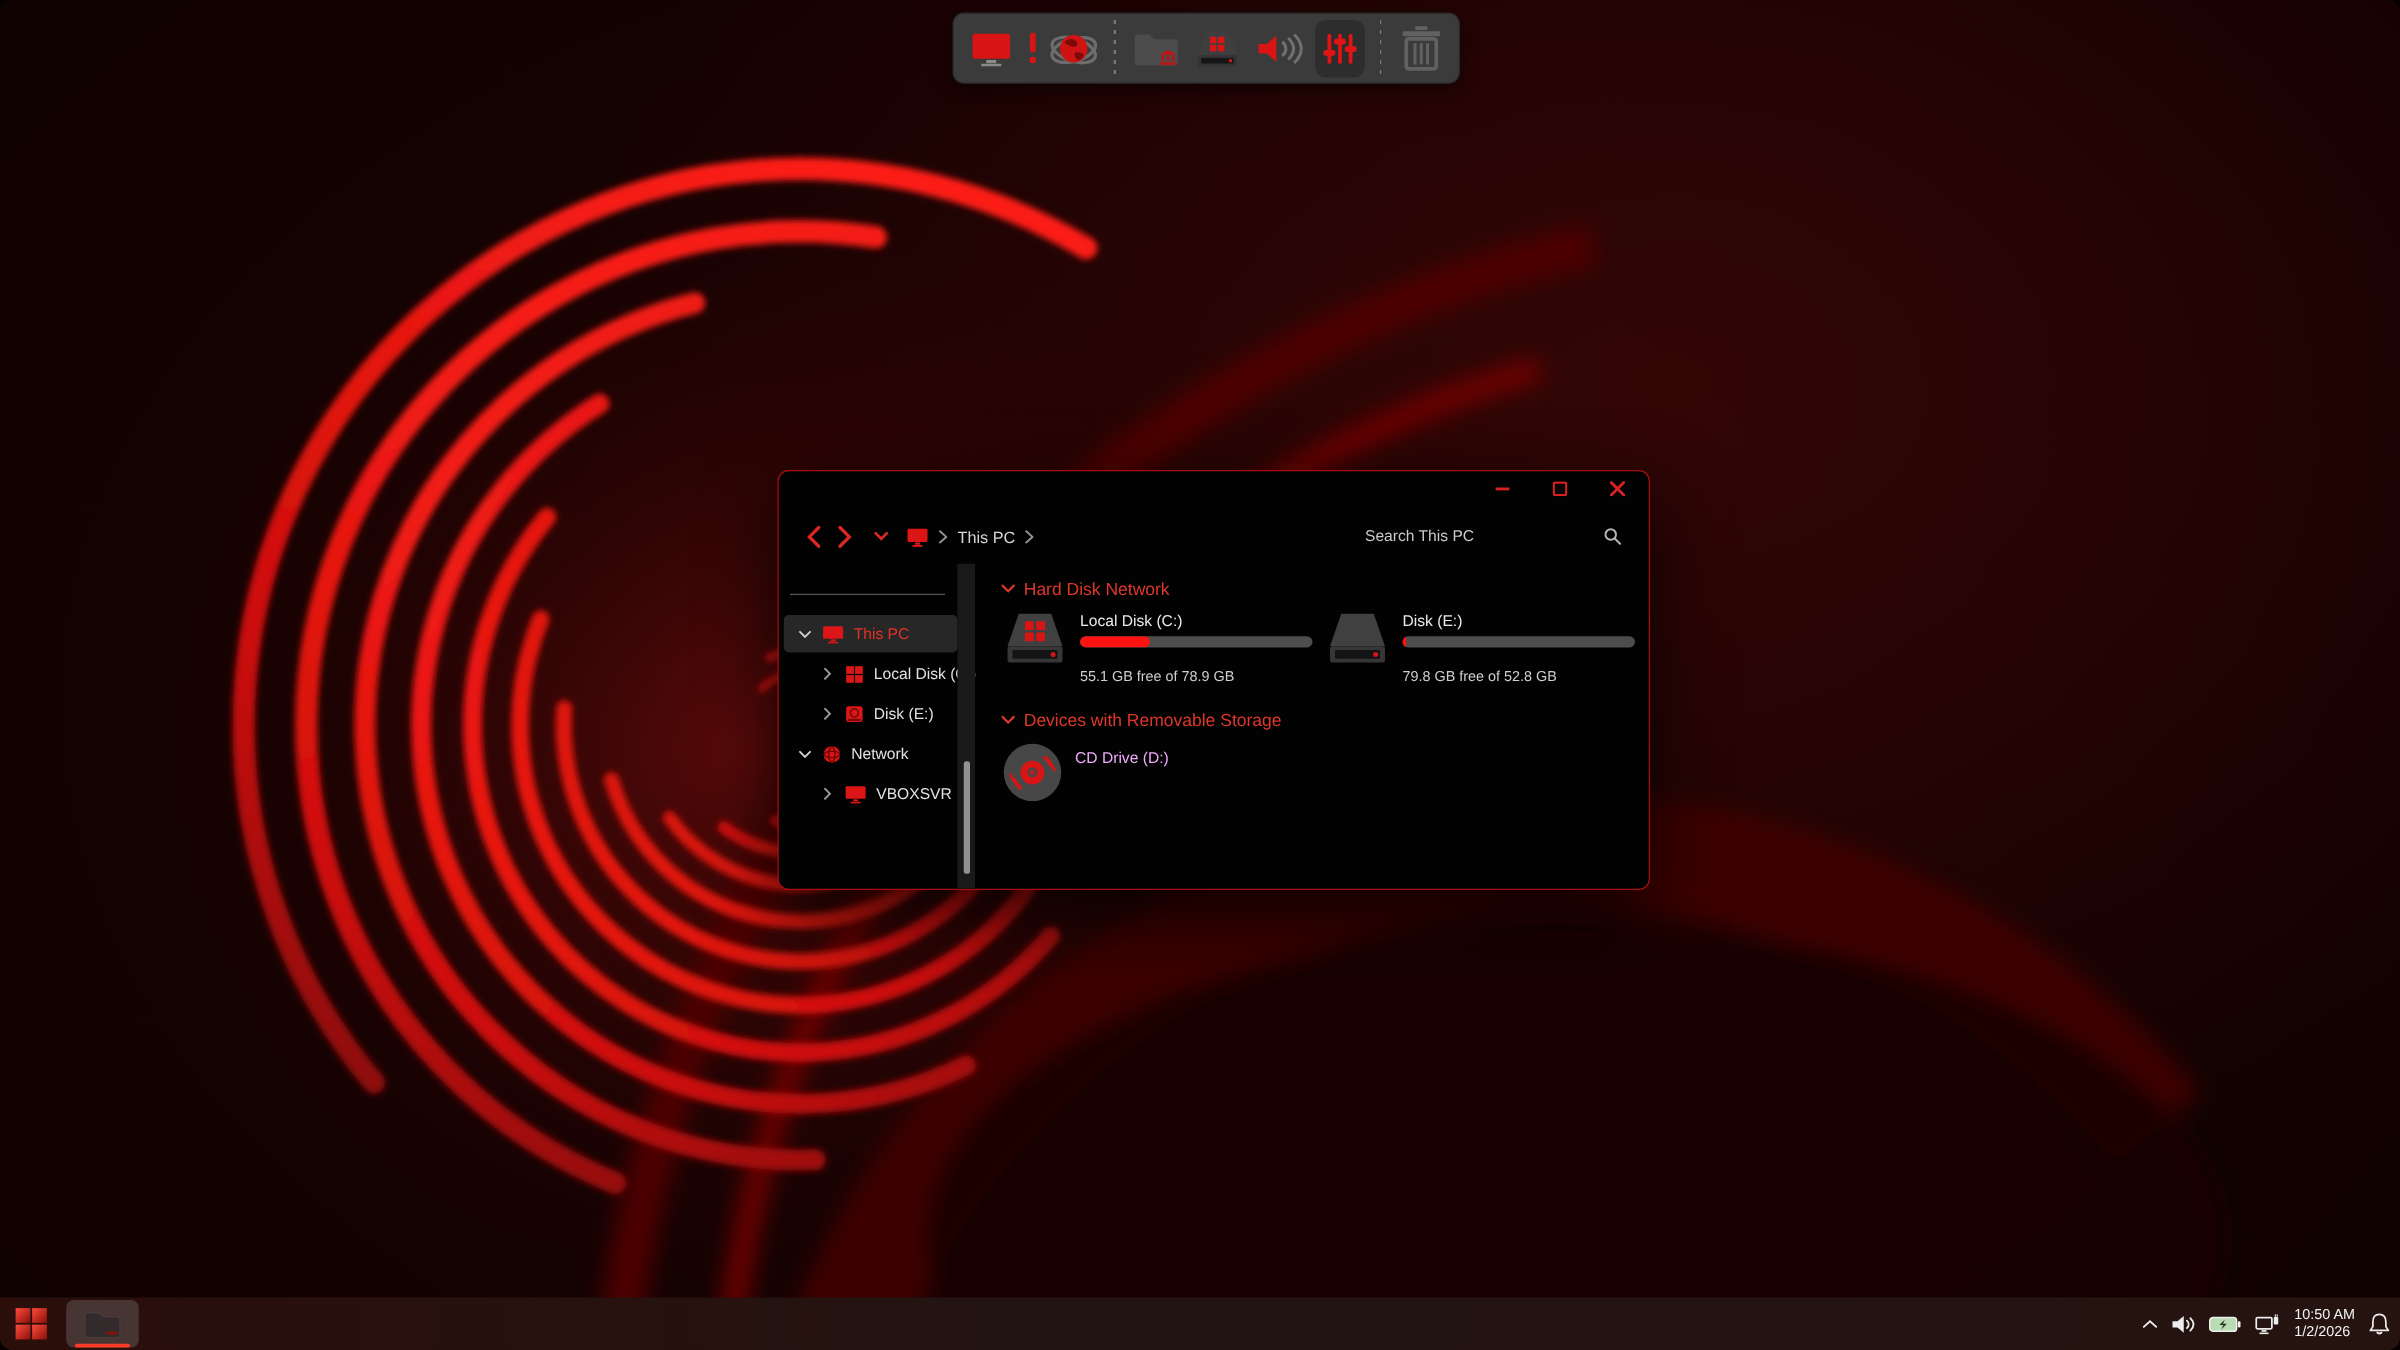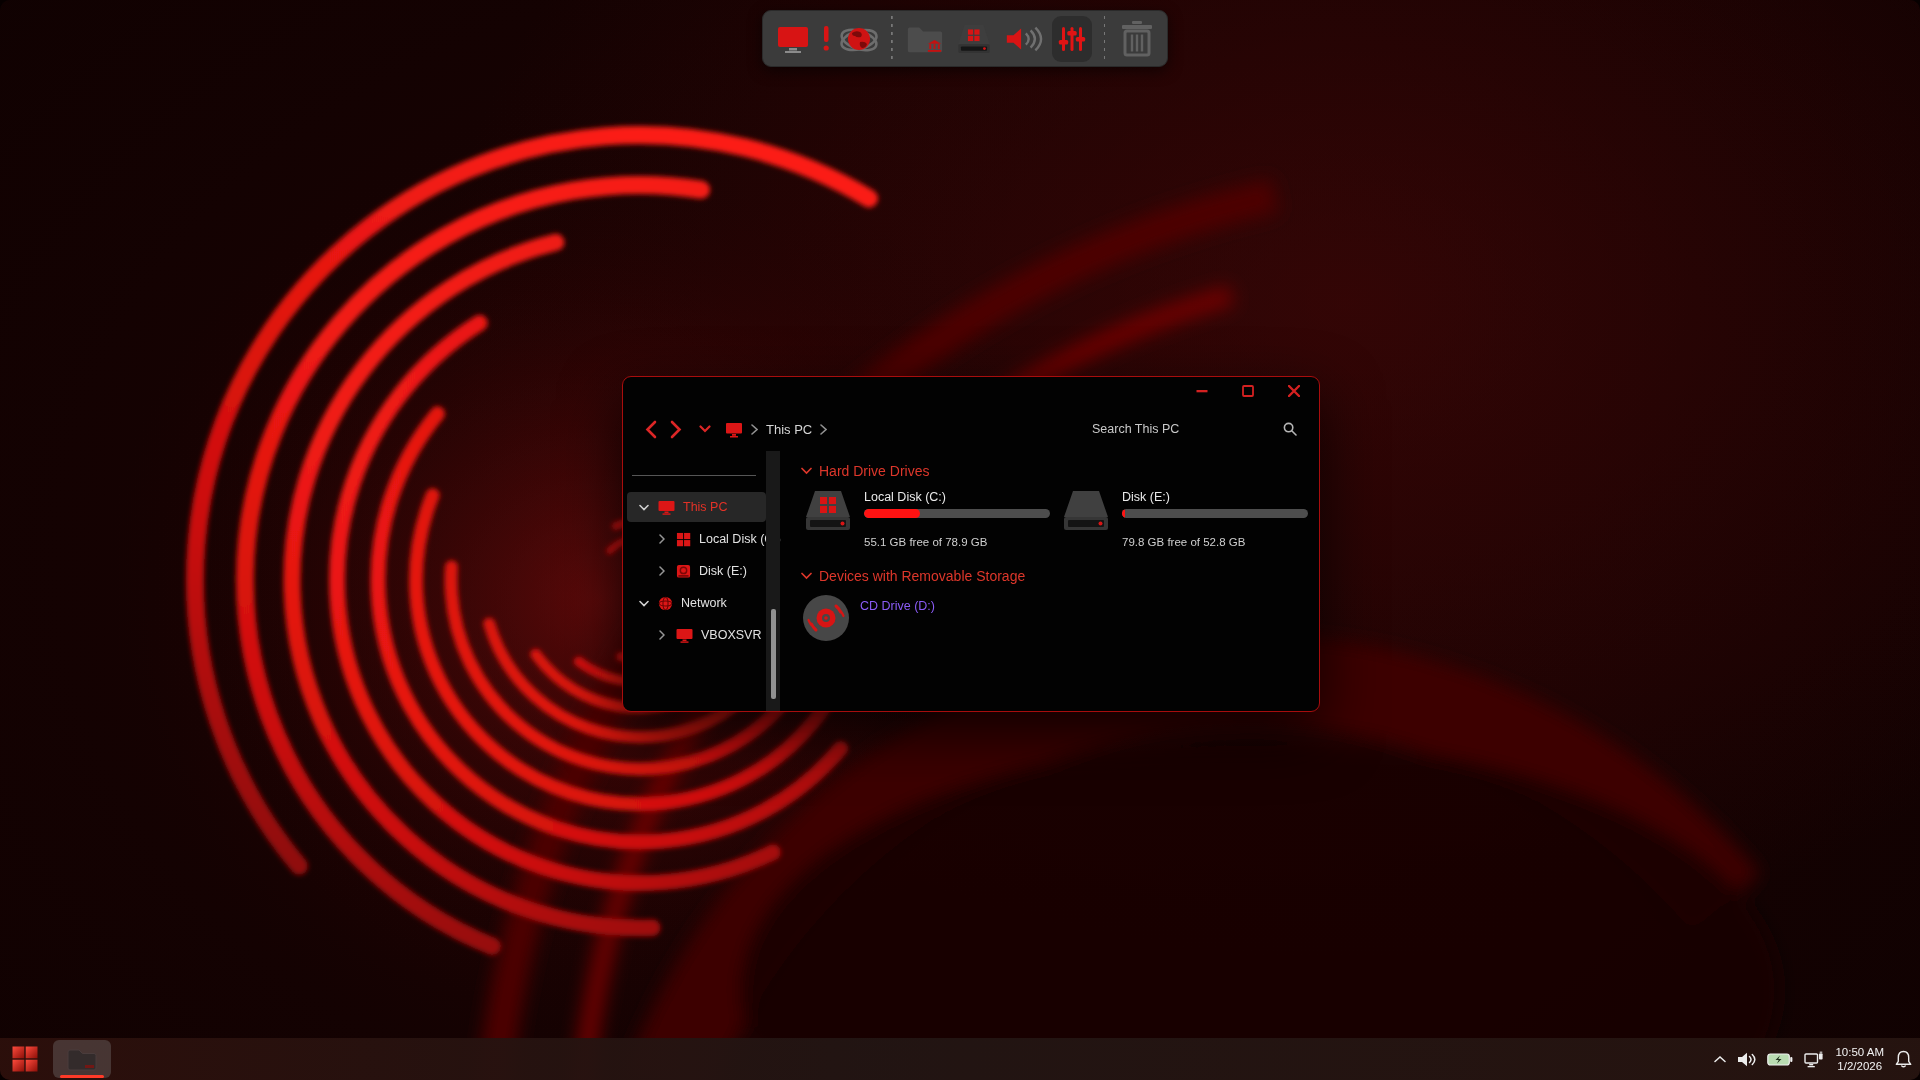--- a/index.html
+++ b/index.html
@@ -66,34 +66,34 @@
   .sec-title { color:#dd372b; font-size:14px; }
   .tiles { display:flex; margin-top:9px; }
   .tile { width:258px; display:flex; gap:9px; }
   .tile-info { padding-top:2px; }
   .tile-label { color:#eaeaea; font-size:12.5px; }
   .bar { width:186px; height:9px; border-radius:5px; background:#4d4d4d; margin-top:5px; overflow:hidden; }
   .bar-fill { height:100%; border-radius:5px; background:#ff1212; }
   .tile-free { color:#cfcfcf; font-size:11.5px; margin-top:18px; }
   .sec2 { margin-top:20px; }
   .cd-tile { display:flex; gap:9px; margin-top:9px; }
-  .cd-label { color:#8b5cf6; font-size:12.5px; padding-top:6px; }
+  .cd-label { color:#f0abfc; font-size:12.5px; padding-top:6px; }
 
   
   .taskbar { position:absolute; left:0; right:0; bottom:0; height:42px;
     background:linear-gradient(90deg, rgba(44,15,11,.96), rgba(34,21,19,.96) 45%, rgba(38,20,16,.96));
     display:flex; align-items:center; }
   .tb-left { position:absolute; left:6px; top:0; bottom:0; display:flex; align-items:center; gap:9px; }
   .start-btn { width:38px; height:38px; display:flex; align-items:center; justify-content:center; }
   .task-app { position:relative; width:58px; height:38px; background:rgba(125,125,125,.35);
     border-radius:6px; display:flex; align-items:center; justify-content:center; }
   .task-app .underline { position:absolute; left:7px; right:7px; bottom:0; height:3px; background:#ff3a28; border-radius:2px; }
   .tb-right { position:absolute; right:8px; top:0; bottom:0; display:flex; align-items:center; gap:11px; }
   .tray-ic { display:flex; align-items:center; justify-content:center; }
-  .clock { text-align:center; color:#f2f2f2; font-size:11.5px; line-height:14px; white-space:nowrap; }
+  .clock { text-align:left; color:#f2f2f2; font-size:11.5px; line-height:14px; white-space:nowrap; }
 </style>
 </head>
 <body>
 
 <div class="desktop">
 
   <div class="wallpaper">
     <svg width="1920" height="1080" viewBox="0 0 1920 1080">
       <defs>
         <linearGradient id="pg" gradientUnits="userSpaceOnUse" x1="260" y1="860" x2="1180" y2="160">
@@ -375,21 +375,21 @@
       <div class="nav-scrollbar">
         <div class="thumb"></div>
       </div>
 
       <div class="main">
 
         <div class="sec-header">
           <svg width="11" height="8" viewBox="0 0 11 8">
             <path d="M1 1.5 L5.5 6 L10 1.5" stroke="#dd372b" stroke-width="1.7" fill="none" stroke-linecap="round"></path>
           </svg>
-          <span class="sec-title">Hard Drive Drives</span>
+          <span class="sec-title">Hard Disk Network</span>
         </div>
 
         <div class="tiles">
           <div class="tile">
             <svg width="54" height="48" viewBox="0 0 54 48">
               <path d="M14 3 h26 l9 26 H5 z" fill="#404040"></path>
               <rect x="5" y="29" width="44" height="13" rx="2" fill="#363636"></rect>
               <rect x="9" y="32" width="36" height="7" rx="1" fill="#141414"></rect>
               <circle cx="41.5" cy="35.5" r="2" fill="#d81414"></circle>
               <g fill="#d81414">

